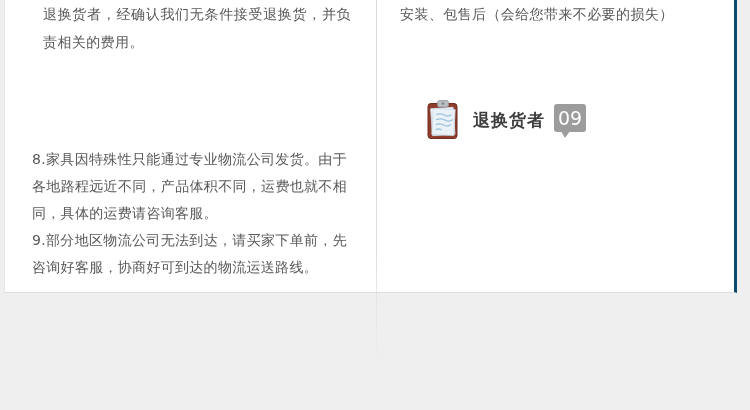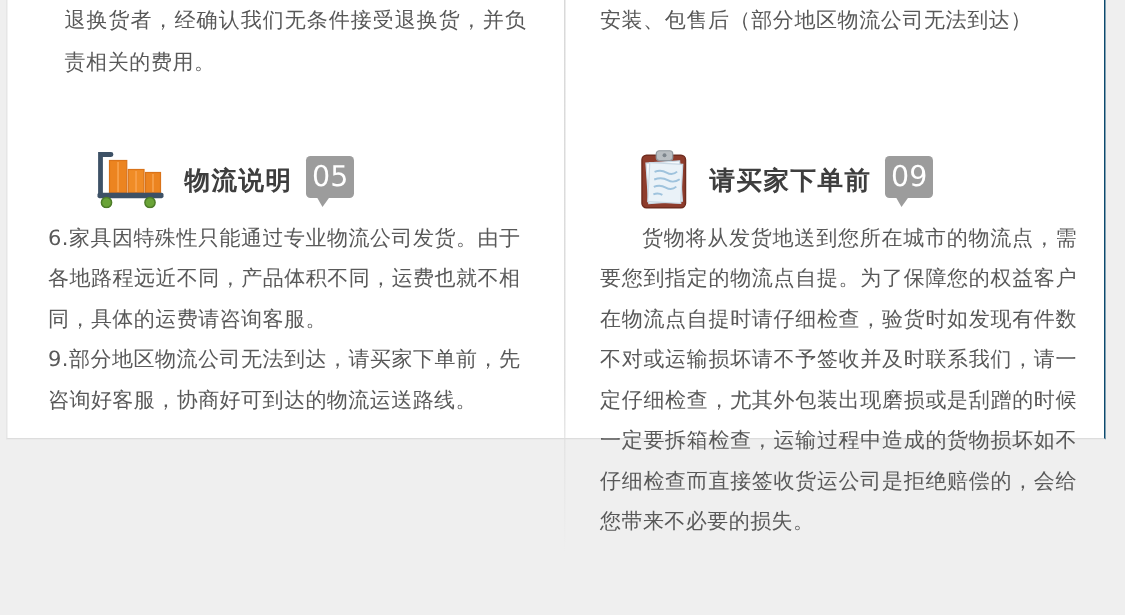--- a/index.html
+++ b/index.html
@@ -9,21 +9,21 @@
     background: #efefef;
     overflow: hidden;
     position: relative;
   }
   .panel {
     position: absolute;
     left: 4px; top: 0;
     width: 733px; height: 293px;
     background: #ffffff;
     border-left: 1px solid #e6e6e6;
-    border-right: 1px solid #0c4a6e;
+    border-right: 3px solid #0c4a6e;
     border-bottom: 1px solid #dddddd;
   }
   .divider {
     position: absolute;
     left: 371px; top: 0;
     width: 1px; height: 368px;
     background: linear-gradient(to bottom, #d9d9d9 0%, #dedede 70%, rgba(222,222,222,0) 100%);
   }
   .intro {
     position: absolute;
@@ -91,61 +91,42 @@
 </style>
 </head>
 <body>
 
 <div class="panel">
 
   <div class="divider"></div>
 
   <div class="intro left">退换货者，经确认我们无条件接受退换货，并负责相关的费用。</div>
 
-  <div class="section-head left">
-    <svg class="head-icon" width="50" height="38" viewBox="0 0 50 38">
-      <path d="M13,2 L6,2 L6,28" stroke="#3d5166" stroke-width="3.2" fill="none" stroke-linecap="round"></path>
-      <rect x="12" y="6" width="11.5" height="21.5" fill="#ec8420" stroke="#d9731a" stroke-width="0.8"></rect>
-      <rect x="24.5" y="12" width="10.5" height="15.5" fill="#f08c26" stroke="#d9731a" stroke-width="0.8"></rect>
-      <rect x="36" y="14" width="10" height="13.5" fill="#ec8420" stroke="#d9731a" stroke-width="0.8"></rect>
-      <line x1="17.7" y1="7" x2="17.7" y2="27" stroke="#f7a04a" stroke-width="1.2"></line>
-      <line x1="29.7" y1="13" x2="29.7" y2="27" stroke="#f7a04a" stroke-width="1.2"></line>
-      <line x1="41" y1="15" x2="41" y2="27" stroke="#f7a04a" stroke-width="1.2"></line>
-      <rect x="4" y="27.5" width="44" height="3.6" rx="1.2" fill="#3d5166"></rect>
-      <circle cx="10" cy="34" r="3.4" fill="#6aa437" stroke="#4d7c28" stroke-width="1"></circle>
-      <circle cx="39" cy="34" r="3.4" fill="#6aa437" stroke="#4d7c28" stroke-width="1"></circle>
-    </svg>
-    <span class="head-title">物流说明</span>
-    <span class="num-badge">05</span>
-  </div>
 
   <div class="body-text left">
-    <p>6.家具因特殊性只能通过专业物流公司发货。由于各地路程远近不同，产品体积不同，运费也就不相同，具体的运费请咨询客服。</p>
+    <p>8.家具因特殊性只能通过专业物流公司发货。由于各地路程远近不同，产品体积不同，运费也就不相同，具体的运费请咨询客服。</p>
     <p>9.部分地区物流公司无法到达，请买家下单前，先咨询好客服，协商好可到达的物流运送路线。</p>
   </div>
 
-  <div class="intro right">安装、包售后（部分地区物流公司无法到达）</div>
+  <div class="intro right">安装、包售后（会给您带来不必要的损失）</div>
 
   <div class="section-head right">
     <svg class="head-icon" width="36" height="40" viewBox="0 0 36 40">
       <rect x="3" y="3.5" width="29" height="35" rx="3" fill="#8e3c2c" stroke="#6f2c1f" stroke-width="1"></rect>
       <g transform="rotate(-4 17 21)">
         <rect x="6.5" y="8" width="22.5" height="27" fill="#f5f9fc" stroke="#c9d8e4" stroke-width="0.8"></rect>
       </g>
       <g transform="rotate(3 18 22)">
         <rect x="7.5" y="9" width="22" height="26" fill="#eaf2f8" stroke="#c9d8e4" stroke-width="0.8"></rect>
         <path d="M11,15 q4,-2 8,0 t7,-1" stroke="#9fc3dd" stroke-width="1.3" fill="none"></path>
         <path d="M11,20 q5,-2 9,0 t8,-1" stroke="#9fc3dd" stroke-width="1.3" fill="none"></path>
         <path d="M11,25 q4,-2 8,0 t7,-1" stroke="#9fc3dd" stroke-width="1.3" fill="none"></path>
         <path d="M11,30 q3,-1.5 6,0" stroke="#9fc3dd" stroke-width="1.3" fill="none"></path>
       </g>
       <rect x="12.5" y="0.5" width="11" height="6.5" rx="2" fill="#b9bec2" stroke="#8f969c" stroke-width="0.8"></rect>
       <circle cx="18" cy="3.5" r="1.3" fill="#7d858c"></circle>
     </svg>
-    <span class="head-title">请买家下单前</span>
+    <span class="head-title">退换货者</span>
     <span class="num-badge">09</span>
   </div>
 
-  <div class="body-text right">
-    <p>货物将从发货地送到您所在城市的物流点，需要您到指定的物流点自提。为了保障您的权益客户在物流点自提时请仔细检查，验货时如发现有件数不对或运输损坏请不予签收并及时联系我们，请一定仔细检查，尤其外包装出现磨损或是刮蹭的时候一定要拆箱检查，运输过程中造成的货物损坏如不仔细检查而直接签收货运公司是拒绝赔偿的，会给您带来不必要的损失。</p>
-  </div>
 
 </div>
 
 </body></html>

